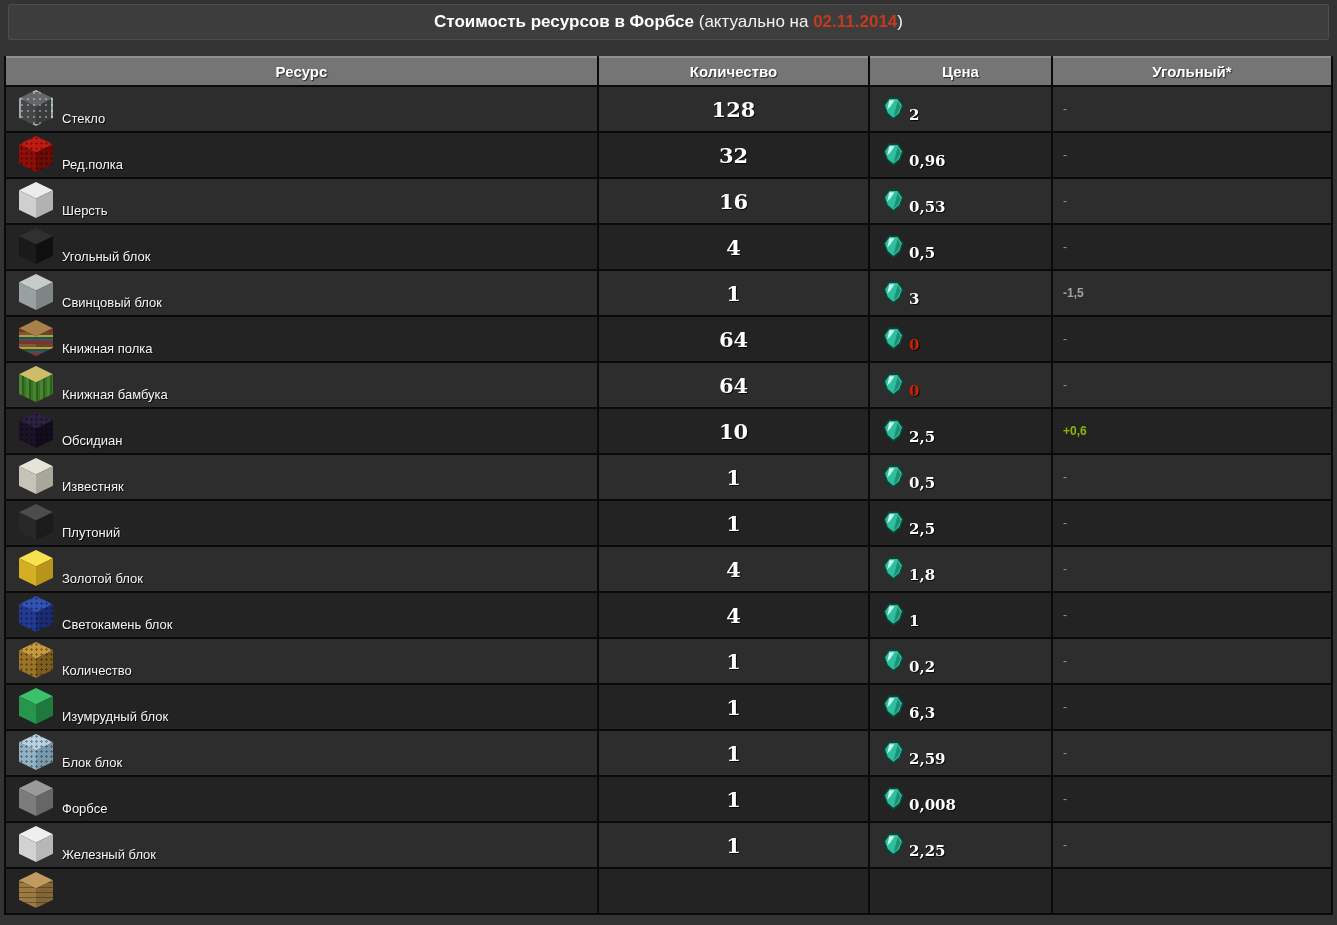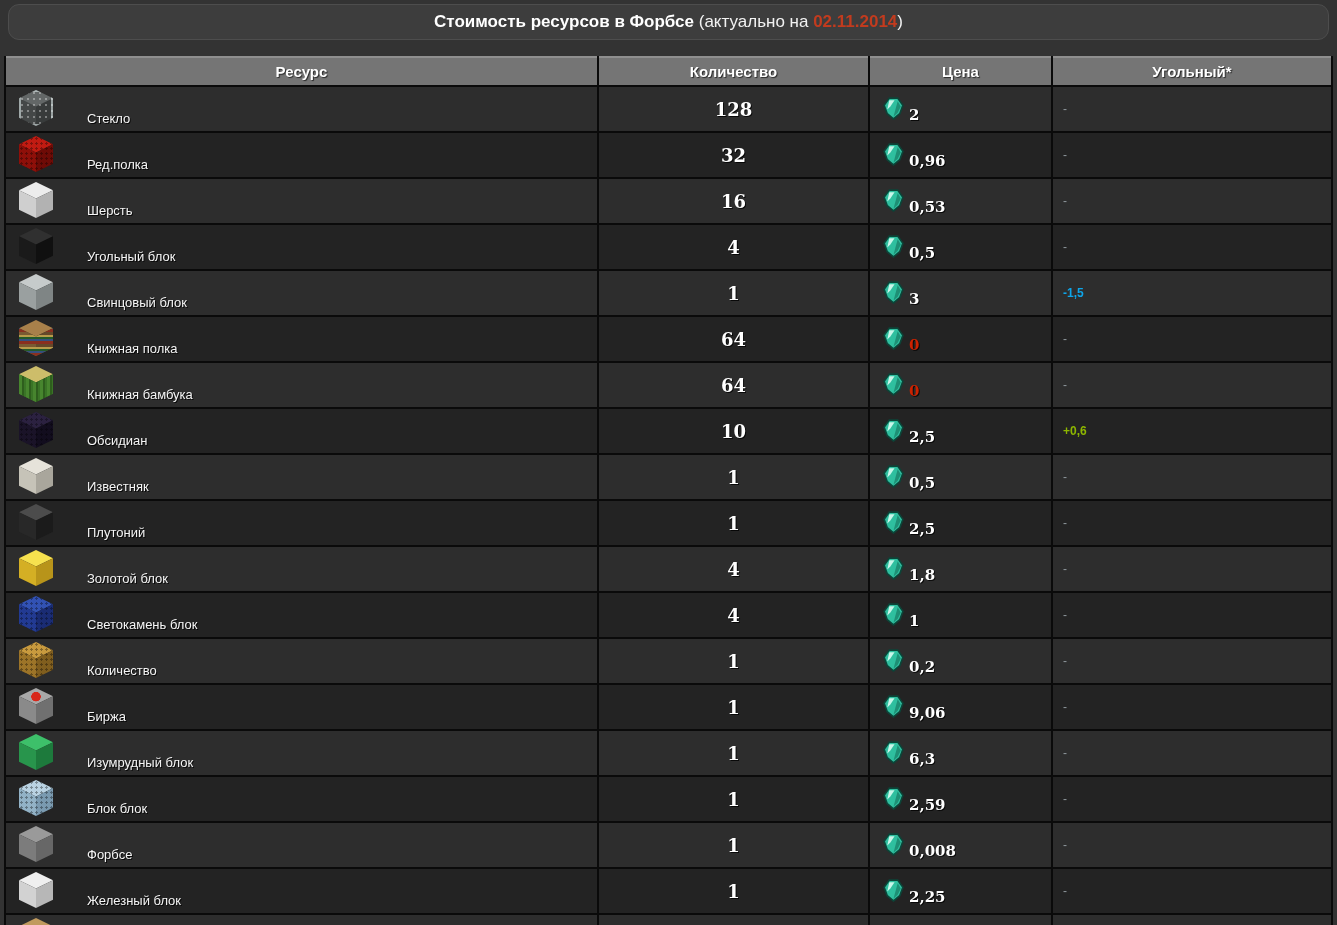--- a/index.html
+++ b/index.html
@@ -4,21 +4,21 @@
 <style>
   html,body{margin:0;padding:0;}
   body{
     width:1337px;height:925px;overflow:hidden;position:relative;
     background:#333333;
     font-family:"Liberation Sans",sans-serif;
   }
   
   .title-box{
     position:absolute;left:8px;top:4px;width:1319px;height:34px;
-    background:#3d3d3d;border:1px solid #4d4d4d;border-radius:11px;
+    background:#3d3d3d;border:1px solid #4d4d4d;border-radius:2px;
     display:flex;align-items:center;justify-content:center;
     color:#f2f2f2;font-size:17px;white-space:pre;
   }
   .title-box .t-main{font-weight:bold;color:#ffffff;}
   .title-box .t-date{color:#c23b1e;font-weight:bold;}
   
   table.res-table{
     position:absolute;left:4px;top:56px;width:1329px;
     border-collapse:collapse;table-layout:fixed;
     border:2px solid #8f8f8f;
@@ -31,37 +31,37 @@
     border:2px solid #0a0a0a;border-top:none;
   }
   .res-table td{
     border:2px solid #0a0a0a;
     height:36px;padding:0;
     color:#ffffff;vertical-align:middle;
   }
   .res-table tbody tr:nth-child(odd) td{background:#2d2d2d;}
   .res-table tbody tr:nth-child(even) td{background:#232323;}
   
-  .res-wrap{display:flex;align-items:flex-end;padding:3px 0 5px 13px;gap:25px;}
+  .res-wrap{display:flex;align-items:flex-end;padding:3px 0 5px 13px;}
   .res-label{margin-left:9px;font-size:13px;color:#f5f5f5;
     text-shadow:1px 1px 0 rgba(0,0,0,0.8);line-height:14px;}
   
   .qty-val{display:block;text-align:center;
-    font-family:"DejaVu Serif",serif;font-weight:bold;font-size:18px;
+    font-family:"DejaVu Serif",serif;font-weight:bold;font-size:21px;
     text-shadow:1px 1px 0 rgba(0,0,0,0.8);}
   
   .price-wrap{display:flex;align-items:flex-end;padding:4px 0 5px 13px;}
   .price-val{margin-left:5px;margin-bottom:-2px;
     font-family:"DejaVu Serif",serif;font-weight:bold;font-size:15px;
     text-shadow:1px 1px 0 rgba(0,0,0,0.8);line-height:14px;}
   .price-val.zero{color:#cc2200;}
   
   .fluct-val{display:block;padding-left:10px;font-size:12px;font-weight:bold;}
   .fluct-none{color:#8f979c;font-weight:normal;}
-  .fluct-down{color:#0ea5e9;}
+  .fluct-down{color:#a3a3a3;}
   .fluct-up{color:#8db600;}
   
   .cube{position:relative;flex:none;}
   .cube .face{position:absolute;inset:0;}
   .cube .f-top{clip-path:polygon(50% 0%,100% 23%,50% 46%,0% 23%);}
   .cube .f-left{clip-path:polygon(0% 23%,50% 46%,50% 100%,0% 77%);}
   .cube .f-right{clip-path:polygon(50% 46%,100% 23%,100% 77%,50% 100%);}
   .gem{flex:none;display:block;}
 </style>
 </head>
@@ -446,48 +446,20 @@
           </div>
         </td>
         <td>
           <span class="fluct-val fluct-none">-</span>
         </td>
       </tr>
       <tr>
         <td>
           <div class="res-wrap">
             <span class="cube" style="width: 34px; height: 36px;">
-              <i class="face f-top" style="background-color: rgb(168, 168, 168); background-image: radial-gradient(circle at 50% 24%, rgb(216, 39, 26) 0px, rgb(216, 39, 26) 4.5px, rgba(0, 0, 0, 0) 5px);"></i>
-              <i class="face f-left" style="background-color: rgb(138, 138, 138);"></i>
-              <i class="face f-right" style="background-color: rgb(112, 112, 112);"></i>
-            </span>
-            <span class="res-label">Биржа</span>
-          </div>
-        </td>
-        <td>
-          <span class="qty-val">1</span>
-        </td>
-        <td>
-          <div class="price-wrap">
-            <svg viewBox="0 0 20 22" width="21" height="23" class="gem">
-              <polygon points="6,1 14,1 19,8 16,16 10,21 4,16 1,8" fill="#2fbf9f" stroke="#0c4438" stroke-width="1.6"></polygon>
-              <polygon points="6,3 11,3 7,9 4,12" fill="#c9f6ea"></polygon>
-              <polygon points="14,4 17,9 14,15 10,19" fill="#1e8f75"></polygon>
-            </svg>
-            <span class="price-val">9,06</span>
-          </div>
-        </td>
-        <td>
-          <span class="fluct-val fluct-none">-</span>
-        </td>
-      </tr>
-      <tr>
-        <td>
-          <div class="res-wrap">
-            <span class="cube" style="width: 34px; height: 36px;">
               <i class="face f-top" style="background-color: rgb(61, 192, 106);"></i>
               <i class="face f-left" style="background-color: rgb(40, 149, 76);"></i>
               <i class="face f-right" style="background-color: rgb(29, 122, 60);"></i>
             </span>
             <span class="res-label">Изумрудный блок</span>
           </div>
         </td>
         <td>
           <span class="qty-val">1</span>
         </td>

